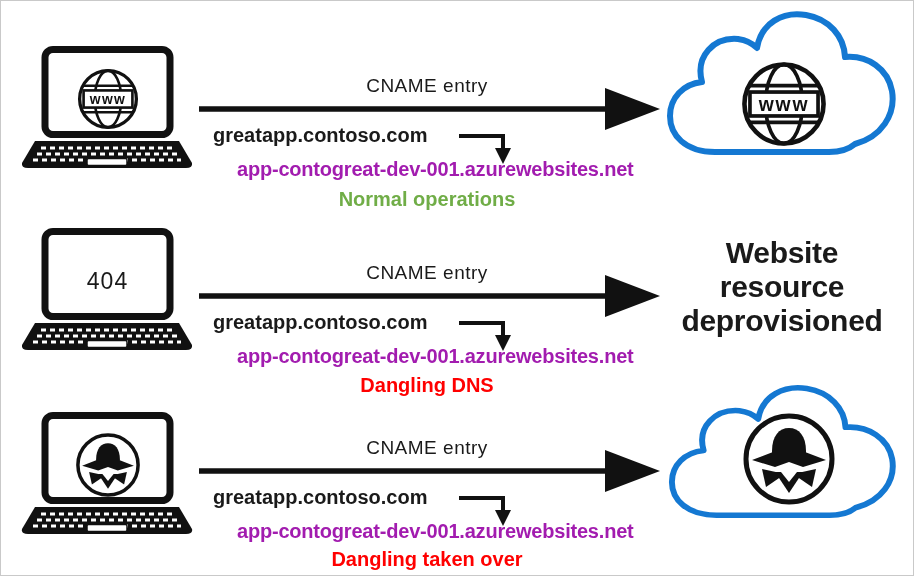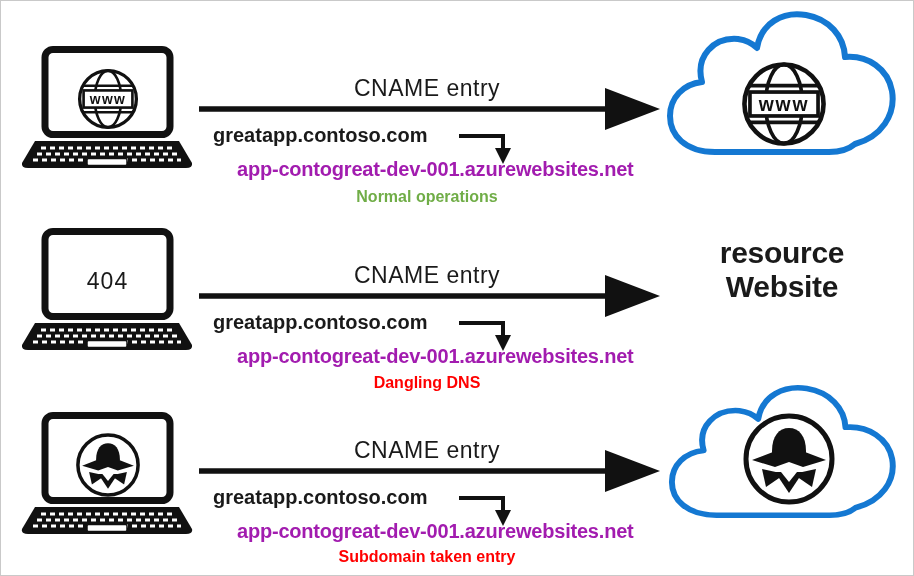--- a/index.html
+++ b/index.html
@@ -20,21 +20,21 @@
   .laptop svg.frame{ position:absolute; inset:0; width:100%; height:100%; }
   .screen-slot{
     position:absolute; left:31px; top:16px; width:111px; height:74px;
     display:flex; align-items:center; justify-content:center;
   }
   .screen-slot .err{ font-size:23px; letter-spacing:1px; color:#1a1a1a; }
 
   
   .cname-label{
     position:absolute; left:196px; width:460px; text-align:center;
-    font-size:23px; letter-spacing:.5px; color:#1a1a1a; font-weight:400;
+    font-size:19px; letter-spacing:.5px; color:#1a1a1a; font-weight:400;
   }
   .row1 .cname-label{ top:74px; }
   .row2 .cname-label{ top:261px; }
   .row3 .cname-label{ top:436px; }
 
   .main-arrow{ position:absolute; left:196px; width:465px; height:44px; }
   .row1 .main-arrow{ top:86px; }
   .row2 .main-arrow{ top:273px; }
   .row3 .main-arrow{ top:448px; }
 
@@ -53,21 +53,21 @@
   .tgt-domain{
     position:absolute; left:236px; font-size:20px; font-weight:700; color:#a21caf;
     letter-spacing:-0.2px;
   }
   .row1 .tgt-domain{ top:157px; }
   .row2 .tgt-domain{ top:344px; }
   .row3 .tgt-domain{ top:519px; }
 
   .status-label{
     position:absolute; left:196px; width:460px; text-align:center;
-    font-size:16px; font-weight:700;
+    font-size:20px; font-weight:700;
   }
   .row1 .status-label{ top:187px; color:var(--green,#70ad47); }
   .row2 .status-label{ top:373px; color:var(--red,#f00); }
   .row3 .status-label{ top:547px; color:var(--red,#f00); }
 
   
   .cloud{ position:absolute; }
   .row1 .cloud{ left:656px; top:7px;  width:250px; height:160px; }
   .row3 .cloud{ left:658px; top:381px; width:248px; height:148px; }
   .cloud svg.puff{ position:absolute; inset:0; width:100%; height:100%; }
@@ -195,22 +195,23 @@
         <use href="#sym-arrow-main"></use>
       </svg>
     <div class="src-domain">greatapp.contoso.com</div>
     <svg class="bent-arrow">
         <use href="#sym-arrow-bent"></use>
       </svg>
     <div class="tgt-domain">app-contogreat-dev-001.azurewebsites.net</div>
     <div class="status-label">Dangling DNS</div>
 
     <div class="deprovisioned">
+      <div>Website</div>
       <div>resource</div>
-      <div>Website</div>
+      <div>deprovisioned</div>
     </div>
   </div>
 
   <div class="row row3">
     <div class="laptop">
       <svg class="frame">
           <use href="#sym-laptop"></use>
         </svg>
       <div class="screen-slot">
         <svg width="70" height="70">
@@ -221,21 +222,21 @@
 
     <div class="cname-label">CNAME entry</div>
     <svg class="main-arrow">
         <use href="#sym-arrow-main"></use>
       </svg>
     <div class="src-domain">greatapp.contoso.com</div>
     <svg class="bent-arrow">
         <use href="#sym-arrow-bent"></use>
       </svg>
     <div class="tgt-domain">app-contogreat-dev-001.azurewebsites.net</div>
-    <div class="status-label">Subdomain taken entry</div>
+    <div class="status-label">Dangling taken over</div>
 
     <div class="cloud">
       <svg class="puff">
           <use href="#sym-cloud"></use>
         </svg>
       <div class="cloud-slot">
         <svg width="100" height="100">
             <use href="#sym-hacker"></use>
           </svg>
       </div>

